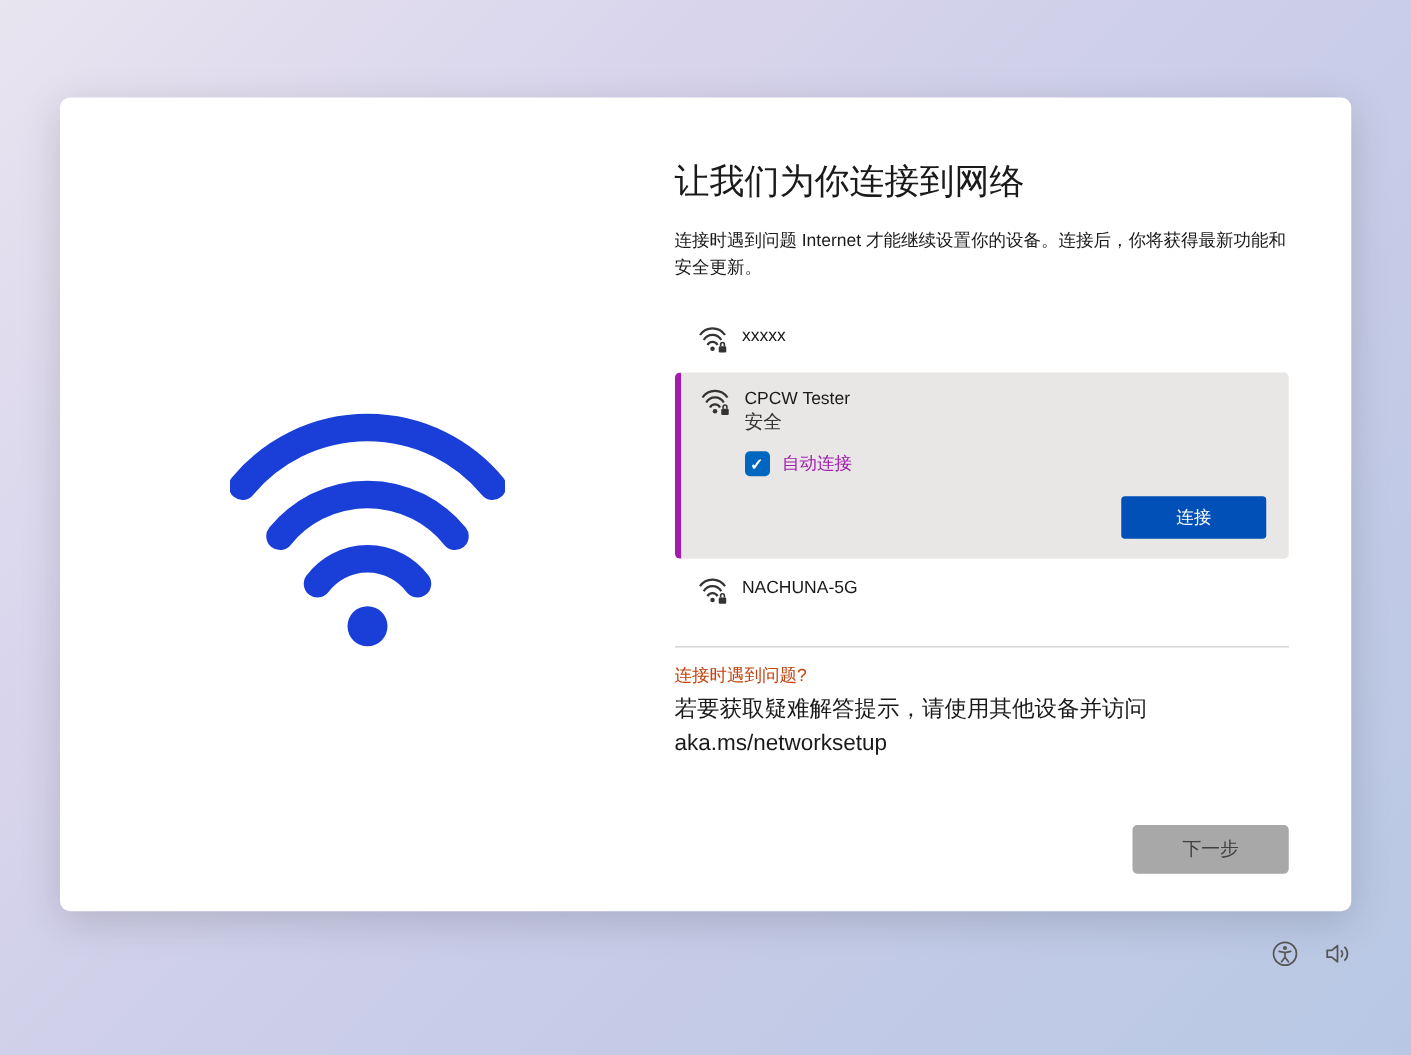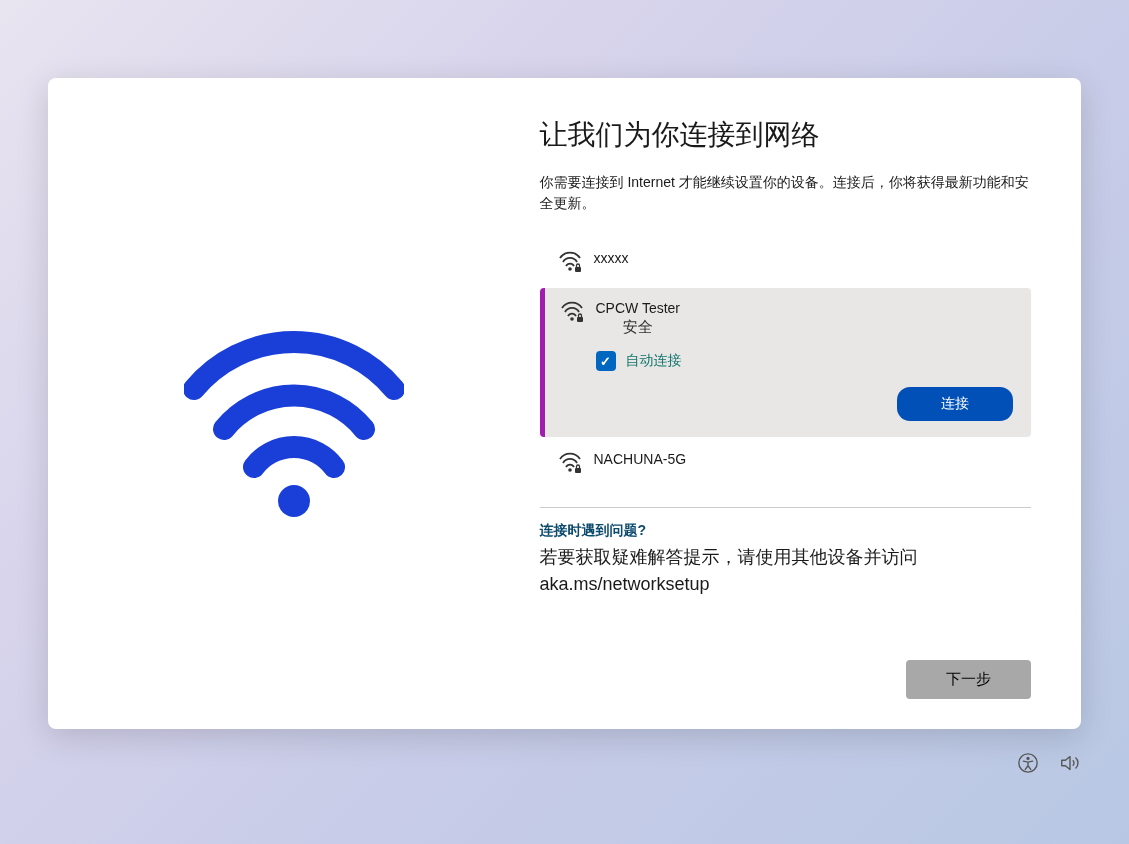--- a/index.html
+++ b/index.html
@@ -32,21 +32,21 @@
     .left-panel {
       flex: 1;
       display: flex;
       align-items: center;
       justify-content: center;
       padding-top: 40px;
     }
     
     .right-panel {
       flex: 1;
-      padding: 38px 50px 30px 0;
+      padding: 48px 50px 30px 0;
       display: flex;
       flex-direction: column;
     }
     
     .wifi-logo {
       width: 220px;
       height: 190px;
     }
     
     .page-title {
@@ -92,21 +92,20 @@
     .network-icon {
       width: 24px;
       height: 24px;
       margin-right: 12px;
       flex-shrink: 0;
     }
     
     .network-info {
       display: flex;
       flex-direction: column;
-      text-align: center;
     }
     
     .network-name {
       font-size: 14px;
       color: #1a1a1a;
     }
     
     .network-security {
       font-size: 15px;
       color: #333;
@@ -136,74 +135,74 @@
     }
     
     .checkbox-check {
       color: white;
       font-size: 13px;
       font-weight: bold;
     }
     
     .auto-connect-label {
       font-size: 14px;
-      color: #0f766e;
+      color: #a21caf;
     }
     
     .connect-button-row {
       display: flex;
       justify-content: flex-end;
       width: 100%;
       margin-top: 16px;
     }
     
     .connect-button {
       background: #0050b8;
       color: white;
       border: none;
       padding: 8px 44px;
       font-size: 14px;
-      border-radius: 13px;
+      border-radius: 3px;
       cursor: pointer;
       font-family: inherit;
     }
     
     .divider {
       height: 1px;
       background: #ccc;
       margin: 18px 0 10px 0;
     }
     
     .help-section {
       margin-top: 4px;
     }
     
     .help-title {
       font-size: 14px;
-      font-weight: 700;
-      color: #0c4a6e;
+      font-weight: 400;
+      color: #c2410c;
       margin-bottom: 4px;
     }
     
     .help-text {
       font-size: 18px;
       color: #1a1a1a;
       line-height: 1.5;
     }
     
     .footer {
       margin-top: auto;
       padding-top: 32px;
       display: flex;
       justify-content: flex-end;
     }
     
     .next-button {
       background: #a8a8a8;
-      color: #000000;
+      color: #404040;
       border: none;
       padding: 10px 40px;
       font-size: 15px;
       border-radius: 4px;
       cursor: pointer;
       font-family: inherit;
     }
     
     .system-icons {
       position: absolute;
@@ -231,21 +230,21 @@
       <path d="M 10 60 A 130 130 0 0 1 210 60" stroke="#1a3fd8" stroke-width="22" fill="none" stroke-linecap="round"></path>
       <path d="M 40 100 A 90 90 0 0 1 180 100" stroke="#1a3fd8" stroke-width="22" fill="none" stroke-linecap="round"></path>
       <path d="M 70 138 A 50 50 0 0 1 150 138" stroke="#1a3fd8" stroke-width="22" fill="none" stroke-linecap="round"></path>
       <circle cx="110" cy="172" r="16" fill="#1a3fd8"></circle>
     </svg>
   </div>
 
   <div class="right-panel">
 
     <h1 class="page-title">让我们为你连接到网络</h1>
-    <p class="page-subtitle">你需要连接到 Internet 才能继续设置你的设备。连接后，你将获得最新功能和安全更新。</p>
+    <p class="page-subtitle">连接时遇到问题 Internet 才能继续设置你的设备。连接后，你将获得最新功能和安全更新。</p>
 
     <div class="network-list">
 
       <div class="network-item">
         <svg class="network-icon" viewBox="0 0 24 24">
           <path d="M 2 8 A 12 12 0 0 1 22 8" stroke="#333" stroke-width="1.8" fill="none"></path>
           <path d="M 5 12 A 8 8 0 0 1 19 12" stroke="#333" stroke-width="1.8" fill="none"></path>
           <path d="M 8 16 A 4.5 4.5 0 0 1 16 16" stroke="#333" stroke-width="1.8" fill="none"></path>
           <circle cx="12" cy="19" r="1.8" fill="#333"></circle>
           <rect x="17" y="17" width="6" height="5" rx="1" fill="#333"></rect>

